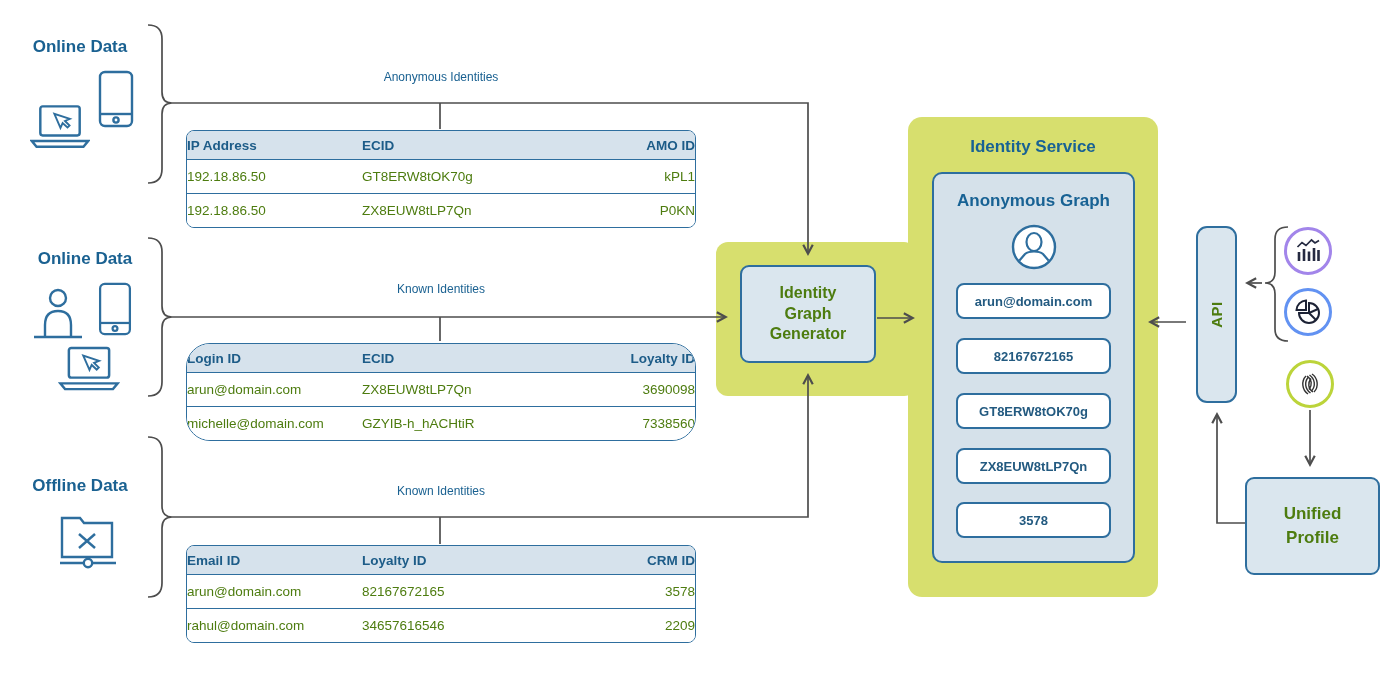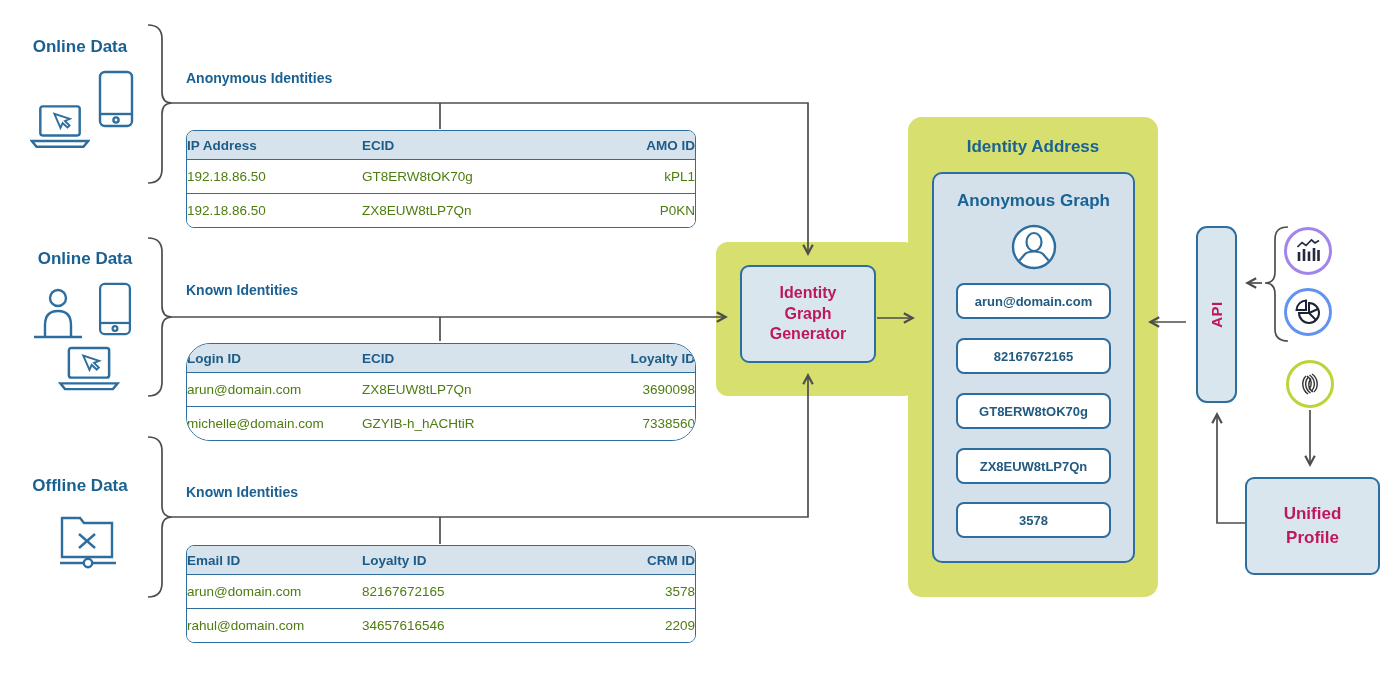--- a/index.html
+++ b/index.html
@@ -3,35 +3,35 @@
 <meta charset="utf-8">
 <style>
   html,body{margin:0;padding:0;background:#fff;}
   .canvas{
     position:relative;width:1400px;height:686px;background:#ffffff;
     font-family:"Liberation Sans",sans-serif;overflow:hidden;
   }
   .abs{position:absolute;}
   
   .src-label{position:absolute;width:130px;text-align:center;font-size:17px;font-weight:bold;color:#1a6191;}
-  .tbl-title{position:absolute;left:186px;width:510px;text-align:left;font-size:14px;font-weight:bold;color:#1a6191;}
+  .tbl-title{position:absolute;left:186px;width:510px;text-align:center;font-size:12px;font-weight:normal;color:#1a6191;}
   
   .dtable{position:absolute;left:186px;width:510px;background:#fff;border:1.6px solid #2e6e9e;border-radius:8px;overflow:hidden;box-sizing:border-box;}
   .hrow{display:flex;align-items:center;height:28px;background:#d6e2ec;border-bottom:1.6px solid #2e6e9e;font-size:13.5px;font-weight:bold;color:#1d5c88;}
   .drow{display:flex;align-items:center;height:33px;font-size:13.5px;color:#4d7c0f;background:#fff;}
   .drow + .drow{border-top:1.6px solid #2e6e9e;}
   .c1{width:175px;box-sizing:content-box;}
   .c2{width:170px;}
   .c3{flex:1;text-align:right;}
   
   .green-panel{position:absolute;background:#d7df6e;border-radius:14px;}
   
   .bluebox{position:absolute;background:#dae6ee;border:2px solid #2e6e9e;border-radius:9px;box-sizing:border-box;
            display:flex;align-items:center;justify-content:center;text-align:center;
-           font-weight:bold;color:#be185d;}
+           font-weight:bold;color:#4d7c0f;}
   .innerbox{position:absolute;background:#d5e1ea;border:2px solid #2e6e9e;border-radius:10px;box-sizing:border-box;}
   .chip{position:absolute;left:956px;width:155px;height:36px;background:#ffffff;border:2px solid #2e6e9e;border-radius:8px;
         box-sizing:border-box;display:flex;align-items:center;justify-content:center;
         font-size:13px;font-weight:bold;color:#235a80;}
   .svc-title{position:absolute;text-align:center;font-size:17px;font-weight:bold;color:#186294;}
   .api-label{font-size:15px;letter-spacing:.5px;transform:rotate(-90deg);white-space:nowrap;}
   
   .ring{position:absolute;width:48px;height:48px;border-radius:50%;background:#fff;box-sizing:border-box;
         display:flex;align-items:center;justify-content:center;}
   .ring-purple{border:3.5px solid #a285ea;}
@@ -180,21 +180,21 @@
     </div>
     <div class="drow">
       <span class="c1">rahul@domain.com</span>
       <span class="c2">34657616546</span>
       <span class="c3">2209</span>
     </div>
   </div>
 
   <div class="bluebox top" style="left:740px;top:265px;width:136px;height:98px;font-size:16px;line-height:1.3;padding:0 16px;">Identity Graph Generator</div>
 
-  <div class="svc-title top" style="left:908px;top:137px;width:250px;">Identity Address</div>
+  <div class="svc-title top" style="left:908px;top:137px;width:250px;">Identity Service</div>
   <div class="innerbox top" style="left:932px;top:172px;width:203px;height:391px;"></div>
   <div class="svc-title top" style="left:932px;top:191px;width:203px;">Anonymous Graph</div>
 
   <svg class="abs top" style="left:1010px;top:223px;" width="48" height="48" viewBox="0 0 48 48">
     <defs>
         <clipPath id="pclip">
           <circle cx="24" cy="24" r="20"></circle>
         </clipPath>
       </defs>
     <circle cx="24" cy="24" r="21" fill="#fff" stroke="#2e6e9e" stroke-width="2.4"></circle>

